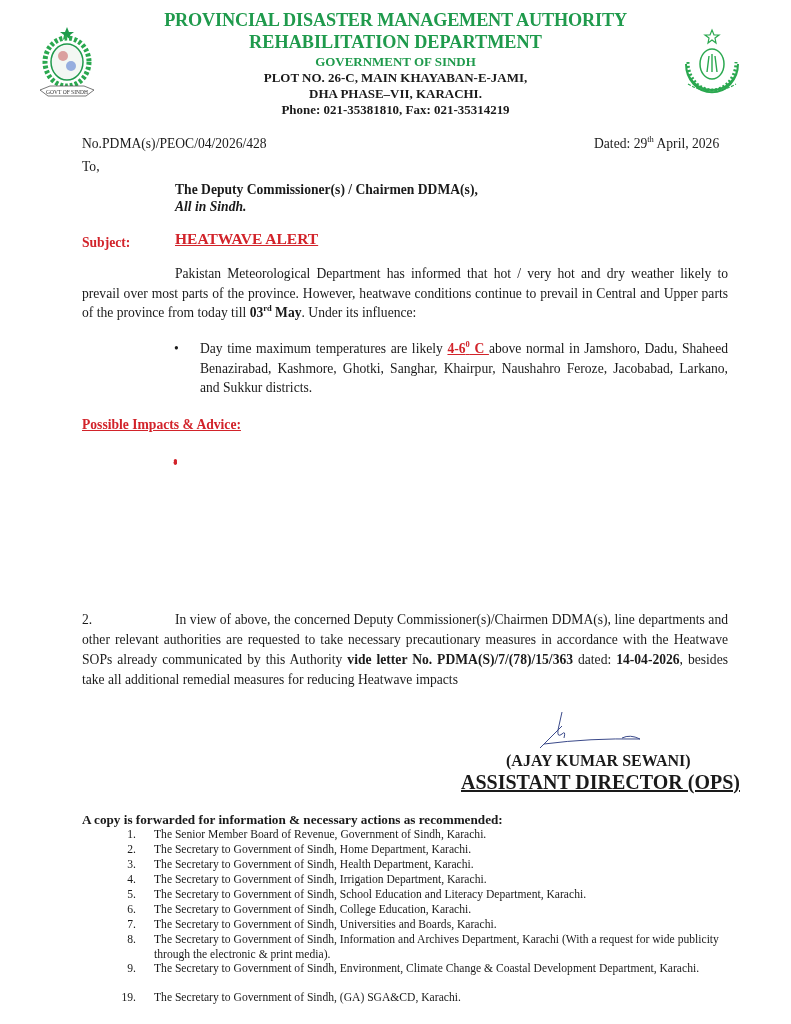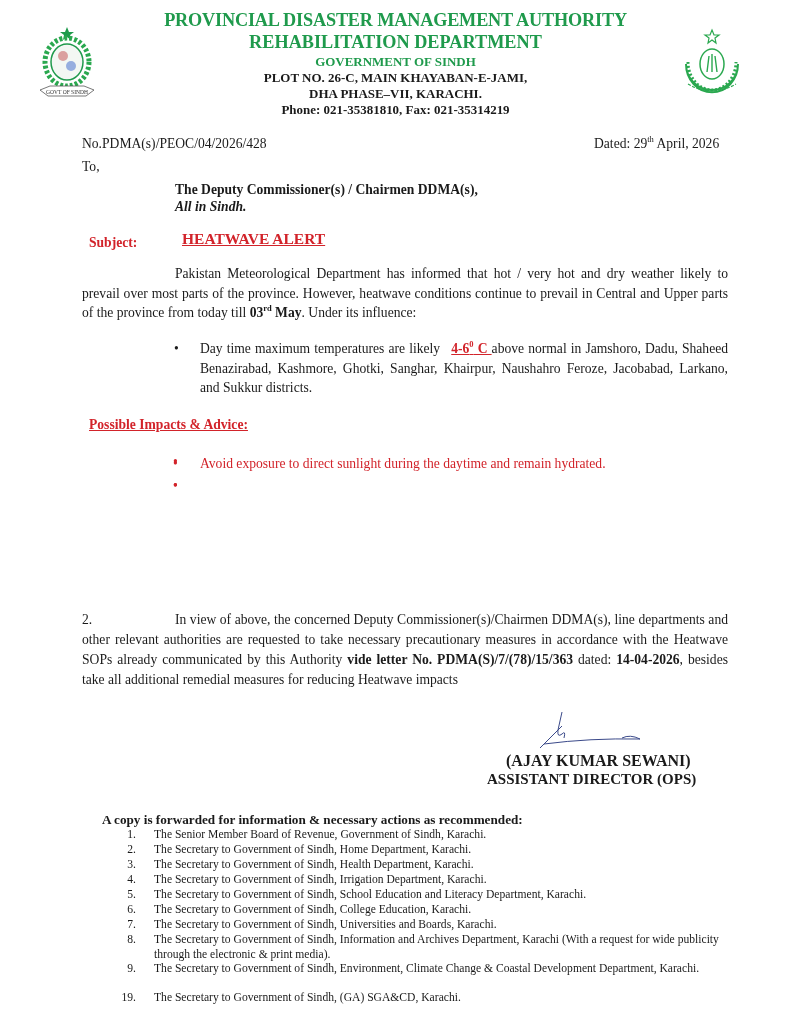--- a/index.html
+++ b/index.html
@@ -10,21 +10,21 @@
   .green { color: #1f9a4c; }
   .hdr1 { top: 9px; font-size: 19px; letter-spacing: -0.2px; transform: scaleX(0.96); }
   .hdr2 { top: 31px; font-size: 19px; transform: scaleX(0.96); }
   .hdr3 { top: 54px; font-size: 13.5px; transform: scaleX(0.96); }
   .hdr4 { top: 70px; font-size: 13.5px; color: #1a1a1a; transform: scaleX(0.96); }
   .hdr5 { top: 86px; font-size: 13.5px; color: #1a1a1a; transform: scaleX(0.96); }
   .hdr6 { top: 102px; font-size: 13.5px; color: #1a1a1a; transform: scaleX(0.96); }
   .logo { position: absolute; width: 90px; height: 90px; }
   .txt { font-size: 13.6px; line-height: 19.5px; }
   .just { text-align: justify; text-align-last: left; }
-  .red { color: #d2232a; margin-left: 7px; }
+  .red { color: #d2232a; }
   .bold { font-weight: bold; }
   .ul { text-decoration: underline; }
   sup { font-size: 8.5px; line-height: 0; }
   .bullet-list { list-style: none; margin: 0; padding: 0; }
   .bullet-list li { position: relative; padding-left: 0; }
   .bullet-list li .dot { position: absolute; left: -27px; top: 0; }
   .cc-item { position: absolute; left: 118px; font-size: 11.6px; line-height: 14.5px; width: 615px; }
   .cc-num { position: absolute; left: 0; width: 18px; text-align: right; }
   .cc-text { position: absolute; left: 36px; width: 595px; }
 </style>
@@ -73,38 +73,38 @@
 
 <div class="abs txt just" style="left:82px; top:264px; width:646px; text-indent:93px;"><span>Pakistan Meteorological Department has informed that hot / very hot and dry weather likely to prevail over most parts of the province. However, heatwave conditions continue to prevail in Central and Upper parts of the province from today till </span><b>03</b><b><sup>rd</sup></b><b> May</b><span>. Under its influence:</span></div>
 
 <div class="abs txt just" style="left:200px; top:339px; width:528px;">
   <span class="abs" style="left:-26px; top:0;">•</span><span>Day time maximum temperatures are likely </span><span class="bold red ul"><span>4-6</span><sup>0</sup><span> C </span></span><span>above normal in Jamshoro, Dadu, Shaheed Benazirabad, Kashmore, Ghotki, Sanghar, Khairpur, Naushahro Feroze, Jacobabad, Larkano, and Sukkur districts.</span>
 </div>
 
 <div class="abs txt bold red ul" style="left:82px; top:415px;">Possible Impacts &amp; Advice:</div>
 <ul class="abs bullet-list txt red just" style="left:200px; top:452px; width:528px;">
   <li style="margin-bottom:2px;"><span class="dot">•</span></li>
-  <li style="margin-bottom:2px;"><span class="dot">•</span><span>Avoid exposure to direct sunlight during the daytime and remain hydrated.</span></li>
+  <li style="margin-bottom:2px;"><span class="dot">•</span></li>
   <li style="margin-bottom:2px;"><span class="dot">•</span></li>
   <li><span class="dot">•</span></li>
 </ul>
 
 <div class="abs" style="left:82px; top:610px; font-size:13.6px; line-height:19.5px;">2.</div>
 <div class="abs just" style="left:82px; top:610px; width:646px; font-size:13.6px; line-height:20px; text-indent:93px;"><span>In view of above, the concerned Deputy Commissioner(s)/Chairmen DDMA(s), line departments and other relevant authorities are requested to take necessary precautionary measures in accordance with the Heatwave SOPs already communicated by this Authority </span><b>vide letter No. PDMA(S)/7/(78)/15/363</b><span> dated: </span><b>14-04-2026</b><span>, besides take all additional remedial measures for reducing Heatwave impacts</span></div>
 
 <div class="abs" style="left:500px; top:708px; width:150px; height:45px;">
   <svg width="150" height="45" viewBox="0 0 150 45">
     <path d="M62 4 L58 22 Q57 30 62 26 Q66 22 64 30 M40 40 L62 18" fill="none" stroke="#3b4a8a" stroke-width="1"></path>
     <path d="M44 36 Q90 30 140 31 Q130 26 122 30" fill="none" stroke="#3b4a8a" stroke-width="1"></path>
   </svg>
 </div>
 <div class="abs bold" style="left:506px; top:752px; font-size:16px;">(AJAY KUMAR SEWANI)</div>
-<div class="abs bold" style="left:487px; top:771px; font-size:15px;">ASSISTANT DIRECTOR (OPS)</div>
+<div class="abs bold" style="left:461px; top:771px; font-size:20px;text-decoration:underline;">ASSISTANT DIRECTOR (OPS)</div>
 
-<div class="abs bold" style="left:82px; top:812px; font-size:13.2px;margin-left:20px;">A copy is forwarded for information &amp; necessary actions as recommended:</div>
+<div class="abs bold" style="left:82px; top:812px; font-size:13.2px;">A copy is forwarded for information &amp; necessary actions as recommended:</div>
 <div>
   <div class="cc-item" style="top:828px;">
       <span class="cc-num">1.</span>
       <span class="cc-text">The Senior Member Board of Revenue, Government of Sindh, Karachi.</span>
     </div>
   <div class="cc-item" style="top:843px;">
       <span class="cc-num">2.</span>
       <span class="cc-text">The Secretary to Government of Sindh, Home Department, Karachi.</span>
     </div>
   <div class="cc-item" style="top:858px;">

